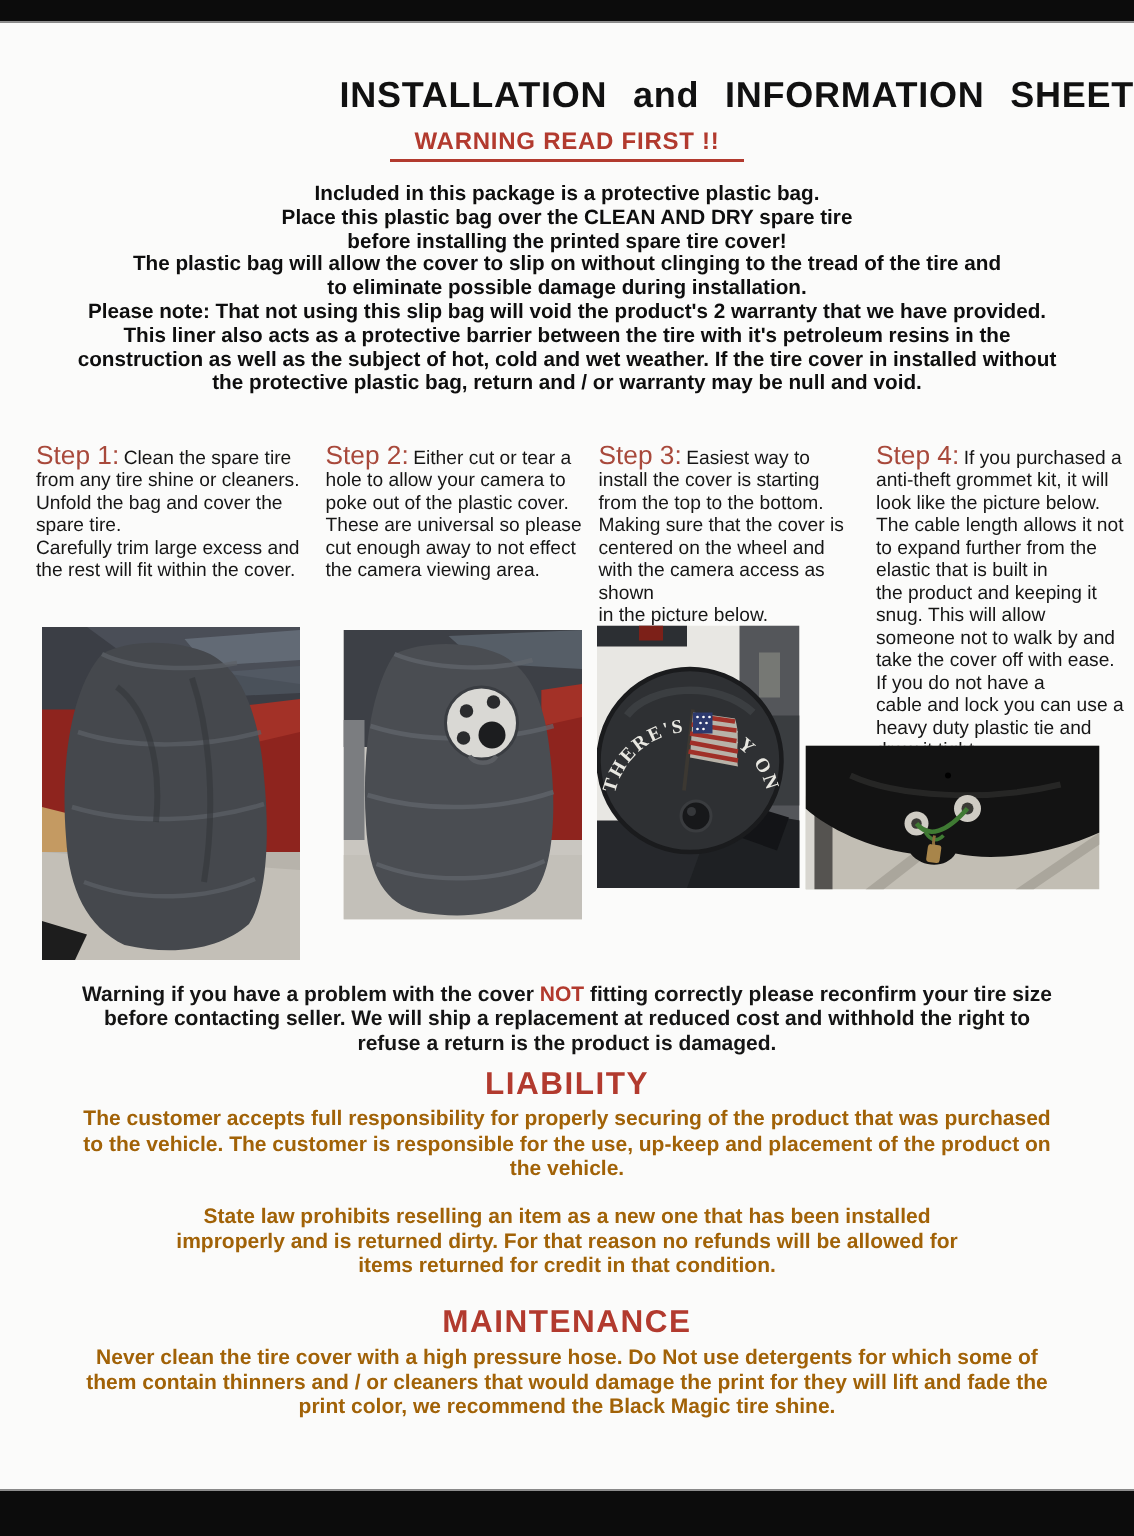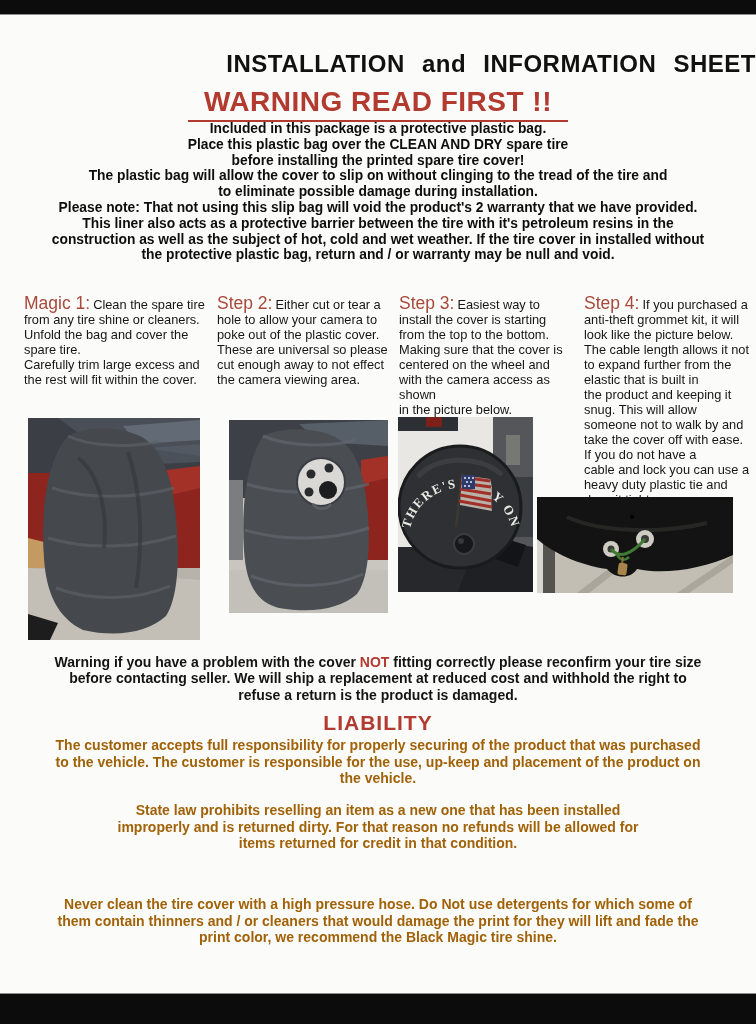--- a/index.html
+++ b/index.html
@@ -11,21 +11,21 @@
   .bar{position:absolute;left:0;width:756px;background:#0c0c0c;}
   .bar-top{top:0;height:14px;border-bottom:1px solid #8f8f8f;}
   .bar-bottom{top:993px;height:31px;border-top:1px solid #8f8f8f;}
 
   .doc-title{
     position:absolute;top:50px;left:0;width:756px;text-align:right;
     font-size:24px;font-weight:bold;letter-spacing:.5px;word-spacing:10px;color:#111;
   }
   .warn-wrap{position:absolute;top:86px;left:0;width:756px;text-align:center;}
   .warn-head{
-    display:inline-block;font-size:28px;font-weight:bold;letter-spacing:.5px;
+    display:inline-block;font-size:16px;font-weight:bold;letter-spacing:.5px;
     color:#b23a2e;border-bottom:2px solid #b23a2e;padding:0 16px 2px 16px;text-align:right;
   }
   .intro{
     position:absolute;top:121px;left:10px;width:736px;text-align:center;
     font-size:13.8px;font-weight:bold;line-height:15.8px;white-space:pre-line;color:#0e0e0e;
   }
 
   .step{position:absolute;font-size:12.8px;line-height:15px;}
   .step .lbl{color:#a8493b;font-size:17.5px;margin-right:3px;}
   .step .bodytxt{white-space:pre-line;color:#161616;}
@@ -79,21 +79,21 @@
 Place this plastic bag over the CLEAN AND DRY spare tire
 before installing the printed spare tire cover!
 The plastic bag will allow the cover to slip on without clinging to the tread of the tire and
 to eliminate possible damage during installation.
 Please note: That not using this slip bag will void the product's 2 warranty that we have provided.
 This liner also acts as a protective barrier between the tire with it's petroleum resins in the
 construction as well as the subject of hot, cold and wet weather.  If the tire cover in installed without
 the protective plastic bag, return and / or warranty may be null and void.</div>
 
   <div class="step step1">
-    <span class="lbl">Magic 1:</span><span class="bodytxt">Clean the spare tire from any tire shine or cleaners.
+    <span class="lbl">Step 1:</span><span class="bodytxt">Clean the spare tire from any tire shine or cleaners.
 Unfold the bag and cover the spare tire.
 Carefully trim large excess and the rest will fit within the cover.</span>
   </div>
   <div class="step step2">
     <span class="lbl">Step 2:</span><span class="bodytxt">Either cut or tear a hole to allow your camera to poke out of the plastic cover. These are universal so please cut enough away to not effect the camera viewing area.</span>
   </div>
   <div class="step step3">
     <span class="lbl">Step 3:</span><span class="bodytxt">Easiest way to install the cover is starting from the top to the bottom. Making sure that the cover is centered on the wheel and with the camera access as shown
 in the picture below.</span>
   </div>
@@ -215,19 +215,20 @@
 refuse a return is the product is damaged.</span></div>
 
   <div class="sec-head liab-head">LIABILITY</div>
   <div class="bodypara liab-p1">The customer accepts full responsibility for properly securing of the product that was purchased
 to the vehicle.  The customer is responsible for the use, up-keep and placement of the product on
 the vehicle.</div>
   <div class="bodypara liab-p2">State law prohibits reselling an item as a new one that has been installed
 improperly and is returned dirty. For that reason no refunds will be allowed for
 items returned for credit in that condition.</div>
 
+  <div class="sec-head maint-head">MAINTENANCE</div>
   <div class="bodypara maint-p">Never clean the tire cover with a high pressure hose.  Do Not  use detergents for which some of
 them contain thinners and / or cleaners that would damage the print for they will lift and fade the
 print color, we recommend the Black Magic tire shine.</div>
 
   <div class="bar bar-bottom"></div>
 
 </div>
 
 </body></html>

